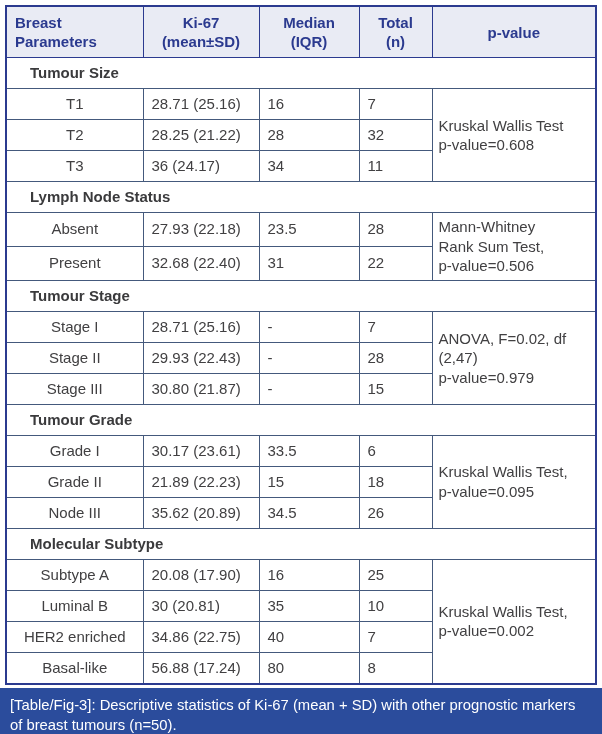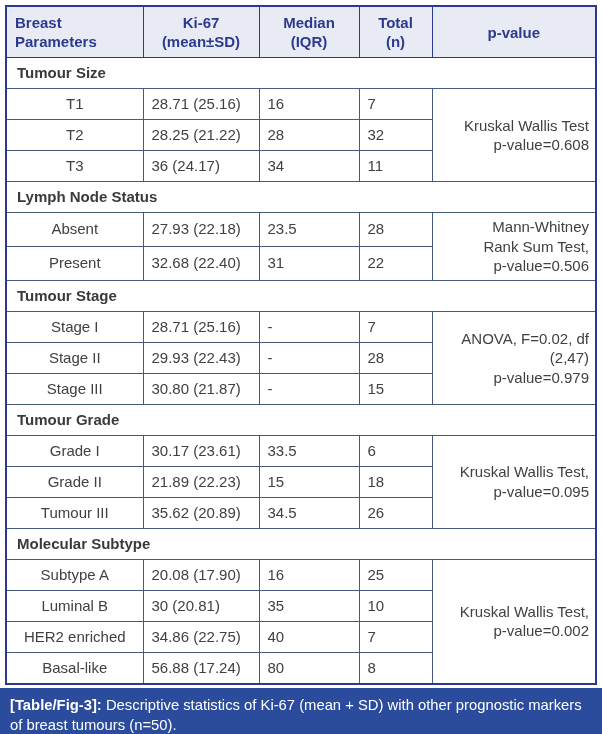--- a/index.html
+++ b/index.html
@@ -51,41 +51,41 @@
     font-size: 15px;
     line-height: 1.25;
     padding: 4px 8px;
     height: 22px;
     vertical-align: middle;
   }
   table.stats tr.section-row td {
     font-weight: bold;
     color: #3a3a3c;
     text-align: left;
-    padding-left: 10px;
+    padding-left: 23px;
   }
   table.stats td.param-cell { text-align: center; }
   table.stats td.num-cell { }
   table.stats td.pvalue-cell {
-    text-align: right;
+    text-align: left;
     line-height: 1.3;
     padding: 4px 6px;
   }
 
   .caption-bar {
     margin-top: 3px;
     width: 602px;
     box-sizing: border-box;
     background: #2b4c9c;
     color: #ffffff;
     padding: 7px 14px 9px 10px;
     font-size: 14.8px;
     line-height: 1.36;
   }
-  .caption-bar .cap-label { font-weight: bold; }
+  .caption-bar .cap-label { font-weight: normal; }
 </style>
 </head>
 <body>
 
 <div class="page">
   <div class="table-wrap">
     <table class="stats">
       <colgroup>
         <col class="c1">
           <col class="c2">
@@ -173,21 +173,21 @@
             <td class="num-cell">6</td>
             <td class="pvalue-cell" rowspan="3">Kruskal Wallis Test,<br>p-value=0.095</td>
           </tr>
           <tr>
             <td class="param-cell">Grade II</td>
             <td class="num-cell">21.89 (22.23)</td>
             <td class="num-cell">15</td>
             <td class="num-cell">18</td>
           </tr>
           <tr>
-            <td class="param-cell">Tumour III</td>
+            <td class="param-cell">Node III</td>
             <td class="num-cell">35.62 (20.89)</td>
             <td class="num-cell">34.5</td>
             <td class="num-cell">26</td>
           </tr>
           <tr class="section-row">
             <td colspan="5">Molecular Subtype</td>
           </tr>
           <tr>
             <td class="param-cell">Subtype A</td>
             <td class="num-cell">20.08 (17.90)</td>

